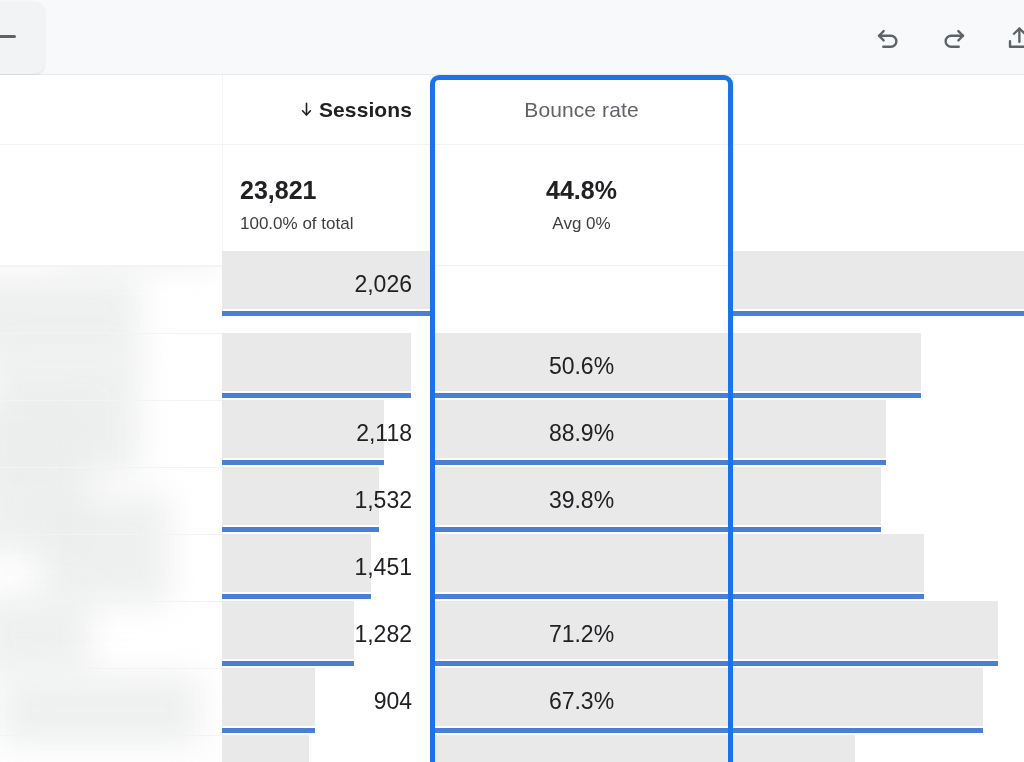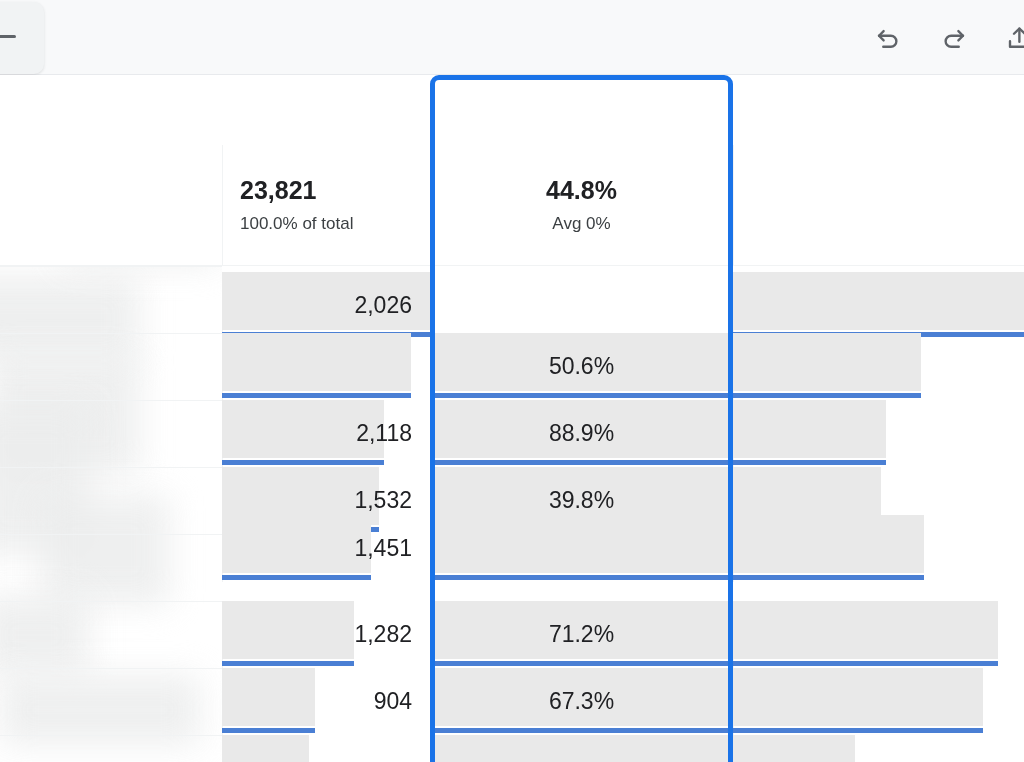--- a/index.html
+++ b/index.html
@@ -286,41 +286,66 @@
       <div class="rowline" style="top:191px;"></div>
       <div class="rowline" style="top:258px;"></div>
       <div class="rowline" style="top:325px;"></div>
       <div class="rowline" style="top:392px;"></div>
       <div class="rowline" style="top:459px;"></div>
       <div class="rowline" style="top:526px;"></div>
       <div class="rowline" style="top:593px;"></div>
       <div class="rowline" style="top:660px;"></div>
     </div>
 
+    <div class="row row-header">
+      <div class="vline" style="left:222px;"></div>
+      <div class="vline" style="left:430px;"></div>
+      <div class="vline" style="left:733px;"></div>
+
+      <div class="cell col-sessions">
+        <div class="hdr-inner">
+          <span class="sort-arrow">
+            <svg width="15" height="17" viewBox="0 0 16 18" fill="none" stroke="currentColor" stroke-width="1.7" stroke-linecap="round" stroke-linejoin="round">
+              <path d="M8 2.5 V14.5"></path>
+              <path d="M3.8 10.4 L8 14.8 L12.2 10.4"></path>
+            </svg>
+          </span>
+          <span class="hdr-label sorted">Sessions</span>
+        </div>
+      </div>
+
+      <div class="cell col-bounce">
+        <div class="hdr-inner center">
+          <span class="hdr-label">Bounce rate</span>
+        </div>
+      </div>
+
+      <div class="cell col-third"></div>
+    </div>
 
     <div class="row row-summary">
       <div class="vline" style="left:222px;"></div>
       <div class="vline" style="left:430px;"></div>
       <div class="vline" style="left:733px;"></div>
 
       <div class="cell col-sessions align-right">
         <div class="sum-main">23,821</div>
         <div class="sum-sub">100.0% of total</div>
       </div>
 
       <div class="cell col-bounce align-center">
         <div class="sum-main">44.8%</div>
         <div class="sum-sub">Avg 0%</div>
       </div>
 
       <div class="cell col-third"></div>
     </div>
 
     <div id="rows-host">
-        <div class="row row-data" style="top: 197px;">
+        <div class="row row-data" style="top: 176px;">
           <div class="vline" style="left: 222px;"></div>
           <div class="vline" style="left: 430px;"></div>
           <div class="vline" style="left: 733px;"></div>
           <div class="cell col-sessions">
             <div class="barfill" style="width: 208px;"></div>
             <div class="barline" style="width: 208px;"></div>
             <div class="cell-value right">2,026</div>
           </div>
           <div class="cell col-third">
             <div class="barfill" style="width: 291px;"></div>
@@ -376,21 +401,21 @@
           <div class="cell col-bounce">
             <div class="barfill" style="width: 303px;"></div>
             <div class="barline" style="width: 303px;"></div>
             <div class="cell-value center">39.8%</div>
           </div>
           <div class="cell col-third">
             <div class="barfill" style="width: 148px;"></div>
             <div class="barline" style="width: 148px;"></div>
           </div>
         </div>
-        <div class="row row-data" style="top: 440px; padding-left: 47px;">
+        <div class="row row-data" style="top: 459px; padding-left: 47px;">
           <div class="vline" style="left: 222px;"></div>
           <div class="vline" style="left: 430px;"></div>
           <div class="vline" style="left: 733px;"></div>
           <div class="cell col-sessions">
             <div class="barfill" style="width: 149px;"></div>
             <div class="barline" style="width: 149px;"></div>
             <div class="cell-value right">1,451</div>
           </div>
           <div class="cell col-bounce">
             <div class="barfill" style="width: 303px;"></div>

